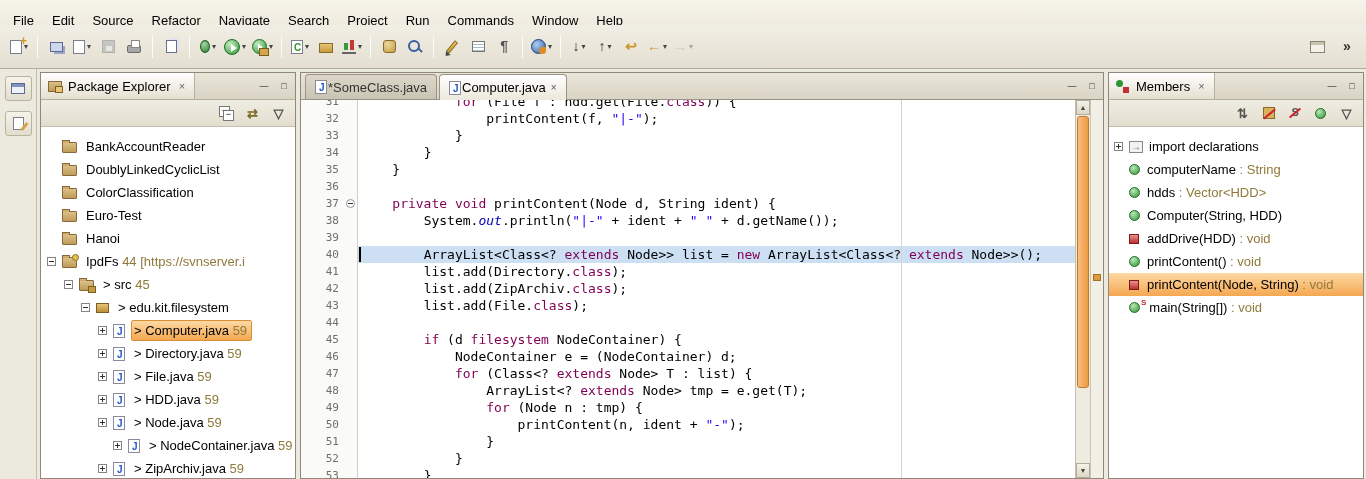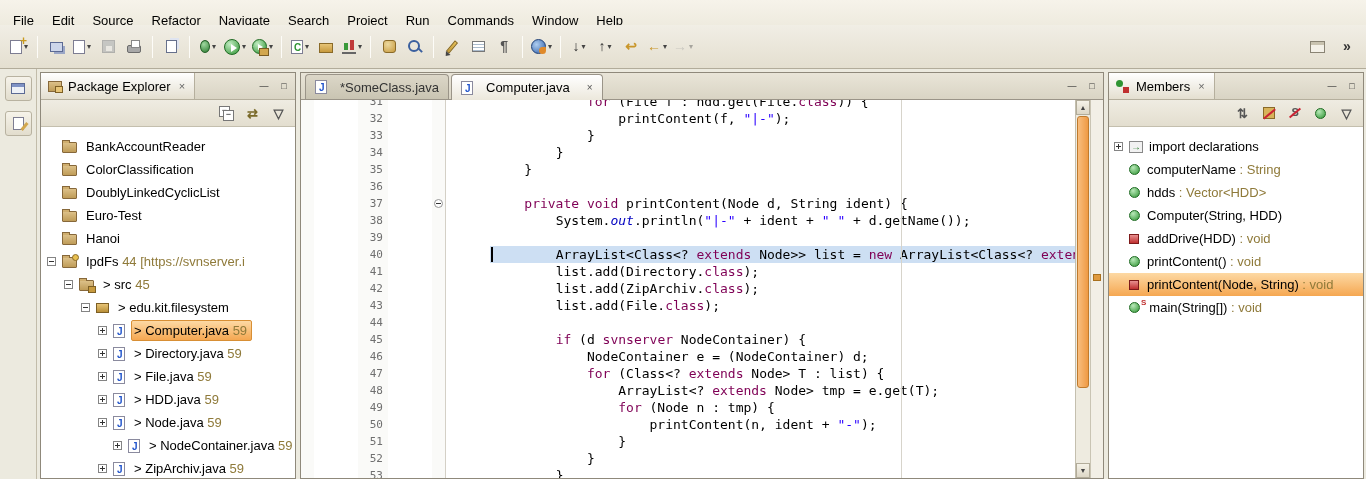--- a/index.html
+++ b/index.html
@@ -118,30 +118,30 @@
 .m-pri{width:10px;height:10px;background:linear-gradient(#e89090,#c03030);border:1px solid #7d1a1a;margin-right:8px;flex:none;}
 .sdec{color:#c03030;font-size:8px;font-weight:bold;margin:-10px 3px 0 -6px;}
 .mname{color:#000;}
 .mtype{color:#8f7a3a;white-space:pre;}
 .mrow{padding-right:2px;}
 .mrow.sel{background:linear-gradient(#fdd9a4,#f5a751);}
 
 
 .tabbar{height:27px;background:linear-gradient(#e9e5d8,#d9d4c4);border-bottom:1px solid #9a9488;display:flex;align-items:flex-end;flex:none;}
 .tabs{display:flex;align-items:flex-end;height:100%;padding-left:2px;}
-.tab{height:25px;display:flex;align-items:center;gap:13px;padding:0 9px;font-size:13px;border-radius:4px 4px 0 0;border:1px solid #9a9488;border-bottom:none;margin-left:2px;position:relative;white-space:nowrap;}
+.tab{height:25px;display:flex;align-items:center;gap:1px;padding:0 9px;font-size:13px;border-radius:4px 4px 0 0;border:1px solid #9a9488;border-bottom:none;margin-left:2px;position:relative;white-space:nowrap;}
 .tab.active{background:linear-gradient(#ffffff,#ece8dc);margin-bottom:-1px;height:26px;}
 .tab.inactive{background:linear-gradient(#dcd7c8,#c9c4b2);color:#333;}
 .tabicon{margin-right:0;}
 .tclose{font-size:10px;color:#555;margin-left:4px;}
 .tabbar .vbtn{margin-bottom:5px;}
 .ebody{flex:1;display:flex;overflow:hidden;position:relative;background:#fff;}
 .lines{flex:1;position:relative;overflow:hidden;font-family:"DejaVu Sans Mono","Liberation Mono",monospace;font-size:13px;line-height:17px;}
 .linewrap{margin-top:-7px;}
-.cl{display:flex;height:17px;gap:44px;}
+.cl{display:flex;height:17px;}
 .ann{width:13px;flex:none;background:#fafaf8;}
 .lnum{width:30px;flex:none;background:#fafaf8;color:#6f6f6f;font-size:11px;text-align:right;padding-right:5px;line-height:17px;}
 .lfold{width:14px;flex:none;background:#fafaf8;border-right:1px solid #d4d0c6;position:relative;}
 .ltxt{flex:1;white-space:pre;position:relative;padding-left:3px;}
 .cl.hl .ltxt{background:#cddff3;}
 .caret{position:absolute;left:1px;top:1px;width:2px;height:15px;background:#000;}
 .foldm{position:absolute;left:2px;top:4px;width:9px;height:9px;border:1px solid #979797;border-radius:50%;background:#fff;}
 .foldm::before{content:"";position:absolute;left:1px;right:1px;top:3px;height:1px;background:#333;}
 .seg-k{color:#7f0055;font-weight:normal;}
 .seg-s{color:#2a00ff;}
@@ -313,28 +313,28 @@
           <span class="exp none"></span>
           <span class="t-folder"></span>
           <span class="tsel">
             <span class="tname">BankAccountReader</span>
           </span>
         </div>
         <div class="trow" style="padding-left: 6px;">
           <span class="exp none"></span>
           <span class="t-folder"></span>
           <span class="tsel">
+            <span class="tname">DoublyLinkedCyclicList</span>
+          </span>
+        </div>
+        <div class="trow" style="padding-left: 6px;">
+          <span class="exp none"></span>
+          <span class="t-folder"></span>
+          <span class="tsel">
             <span class="tname">ColorClassification</span>
-          </span>
-        </div>
-        <div class="trow" style="padding-left: 6px;">
-          <span class="exp none"></span>
-          <span class="t-folder"></span>
-          <span class="tsel">
-            <span class="tname">DoublyLinkedCyclicList</span>
           </span>
         </div>
         <div class="trow" style="padding-left: 6px;">
           <span class="exp none"></span>
           <span class="t-folder"></span>
           <span class="tsel">
             <span class="tname">Euro-Test</span>
           </span>
         </div>
         <div class="trow" style="padding-left: 6px;">
@@ -529,21 +529,21 @@
             <div class="cl">
               <span class="ann"></span>
               <span class="lnum">44</span>
               <span class="lfold"></span>
               <span class="ltxt"></span>
             </div>
             <div class="cl">
               <span class="ann"></span>
               <span class="lnum">45</span>
               <span class="lfold"></span>
-              <span class="ltxt">        <span class="seg-k">if</span><span class="seg-p"> (d </span><span class="seg-k">svnserver</span><span class="seg-p"> NodeContainer) {</span></span>
+              <span class="ltxt">        <span class="seg-k">if</span><span class="seg-p"> (d </span><span class="seg-k">filesystem</span><span class="seg-p"> NodeContainer) {</span></span>
             </div>
             <div class="cl">
               <span class="ann"></span>
               <span class="lnum">46</span>
               <span class="lfold"></span>
               <span class="ltxt">            <span class="seg-p">NodeContainer e = (NodeContainer) d;</span></span>
             </div>
             <div class="cl">
               <span class="ann"></span>
               <span class="lnum">47</span>

